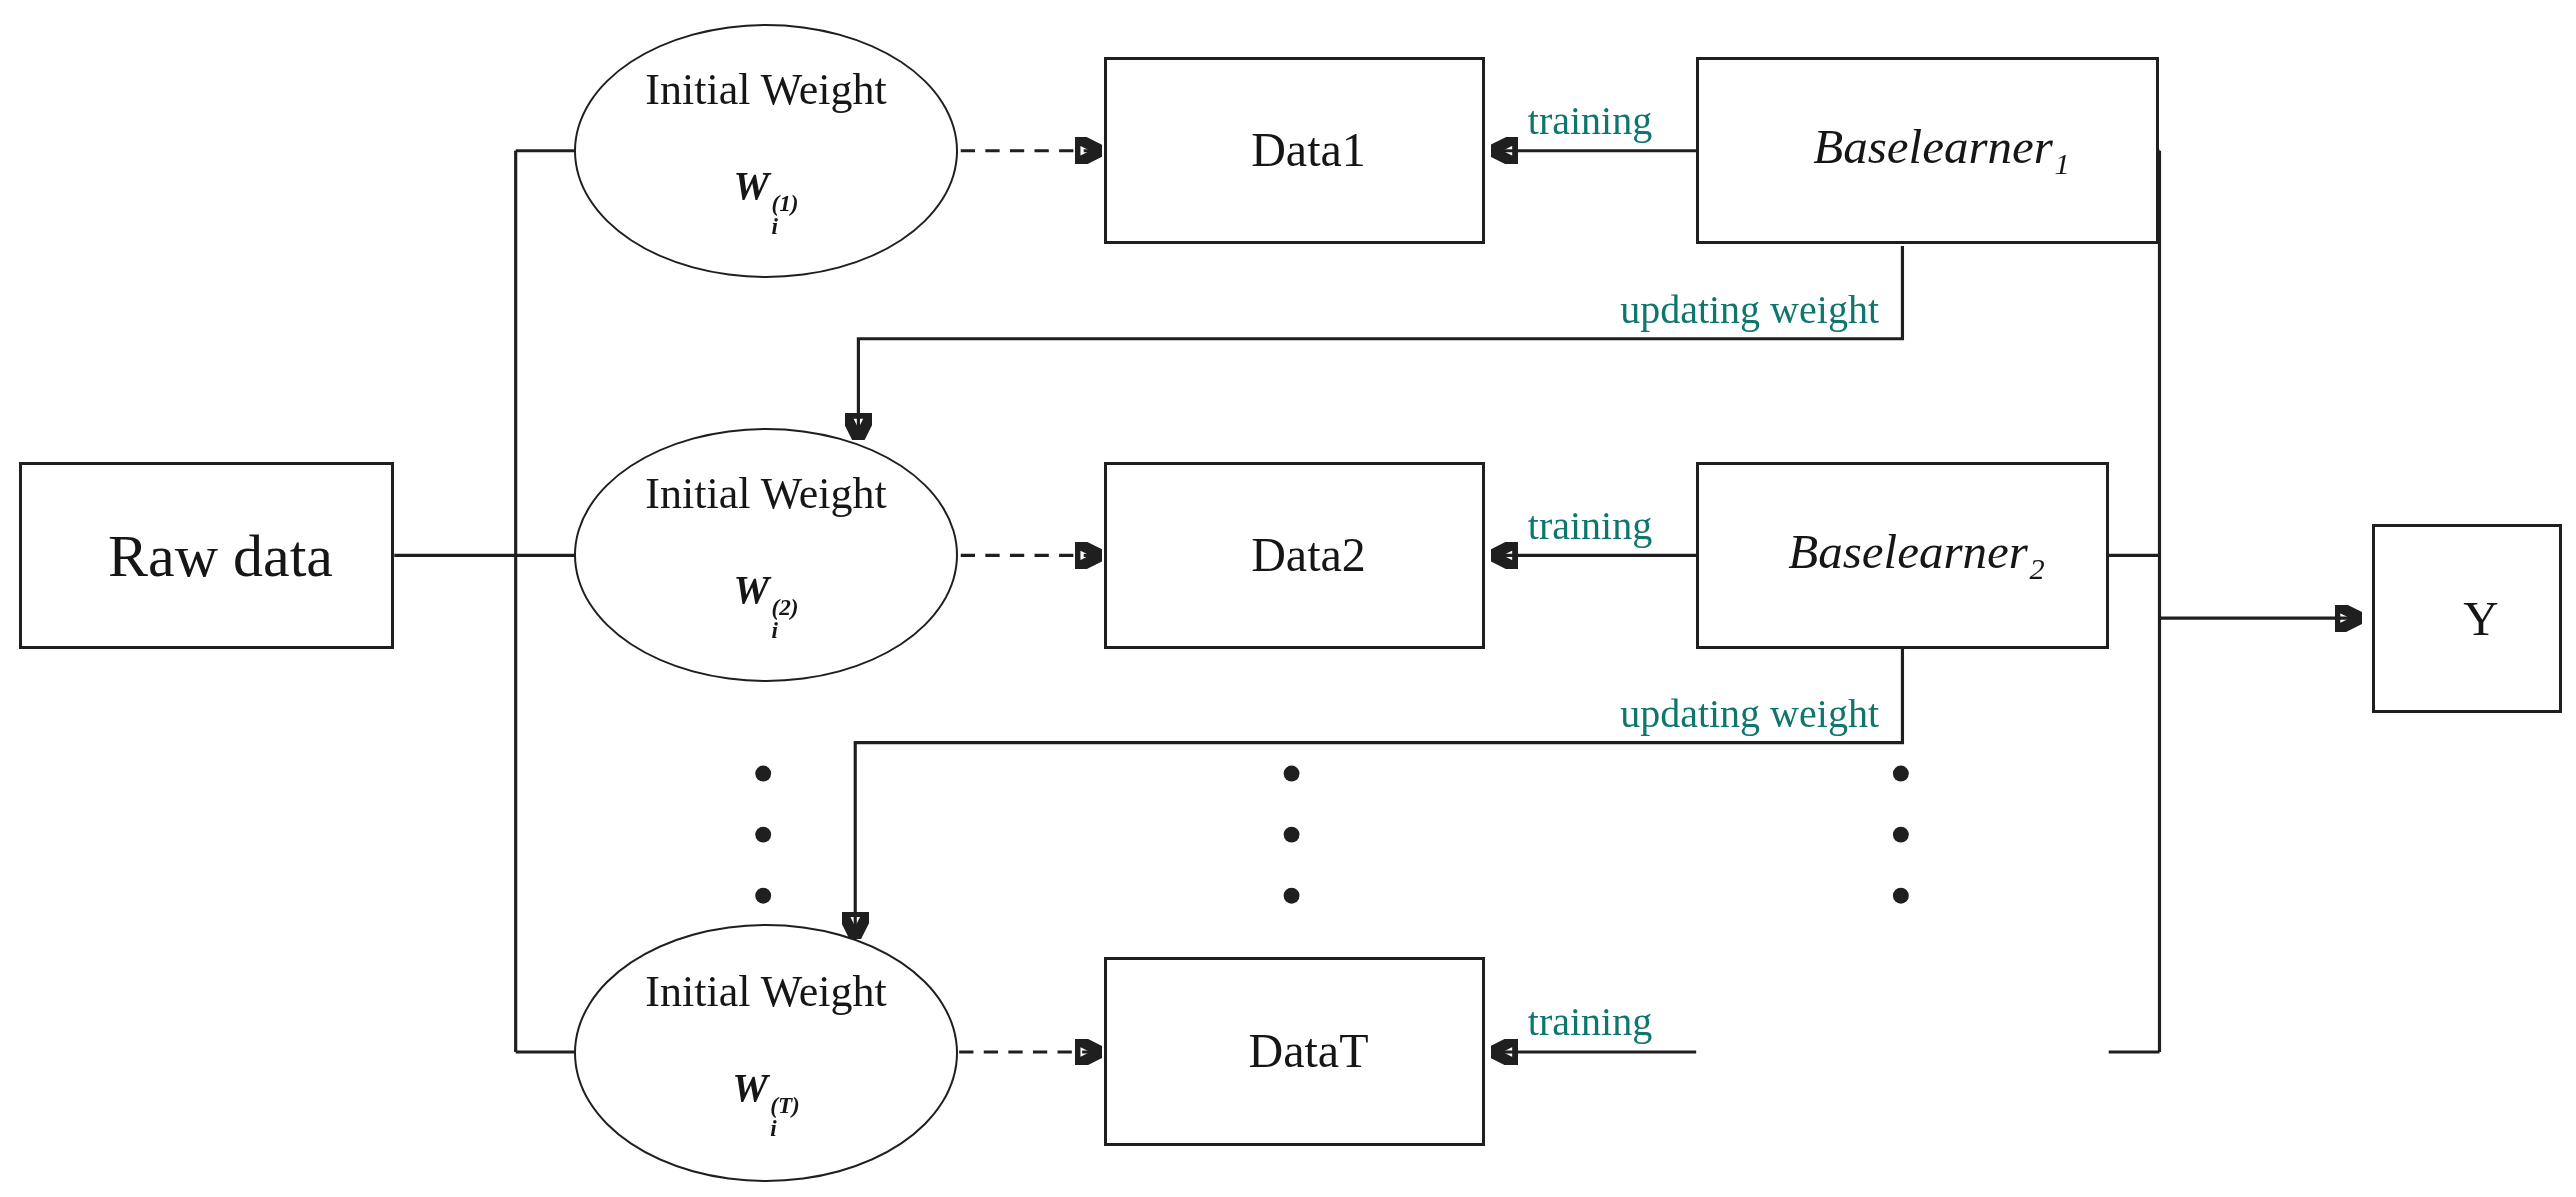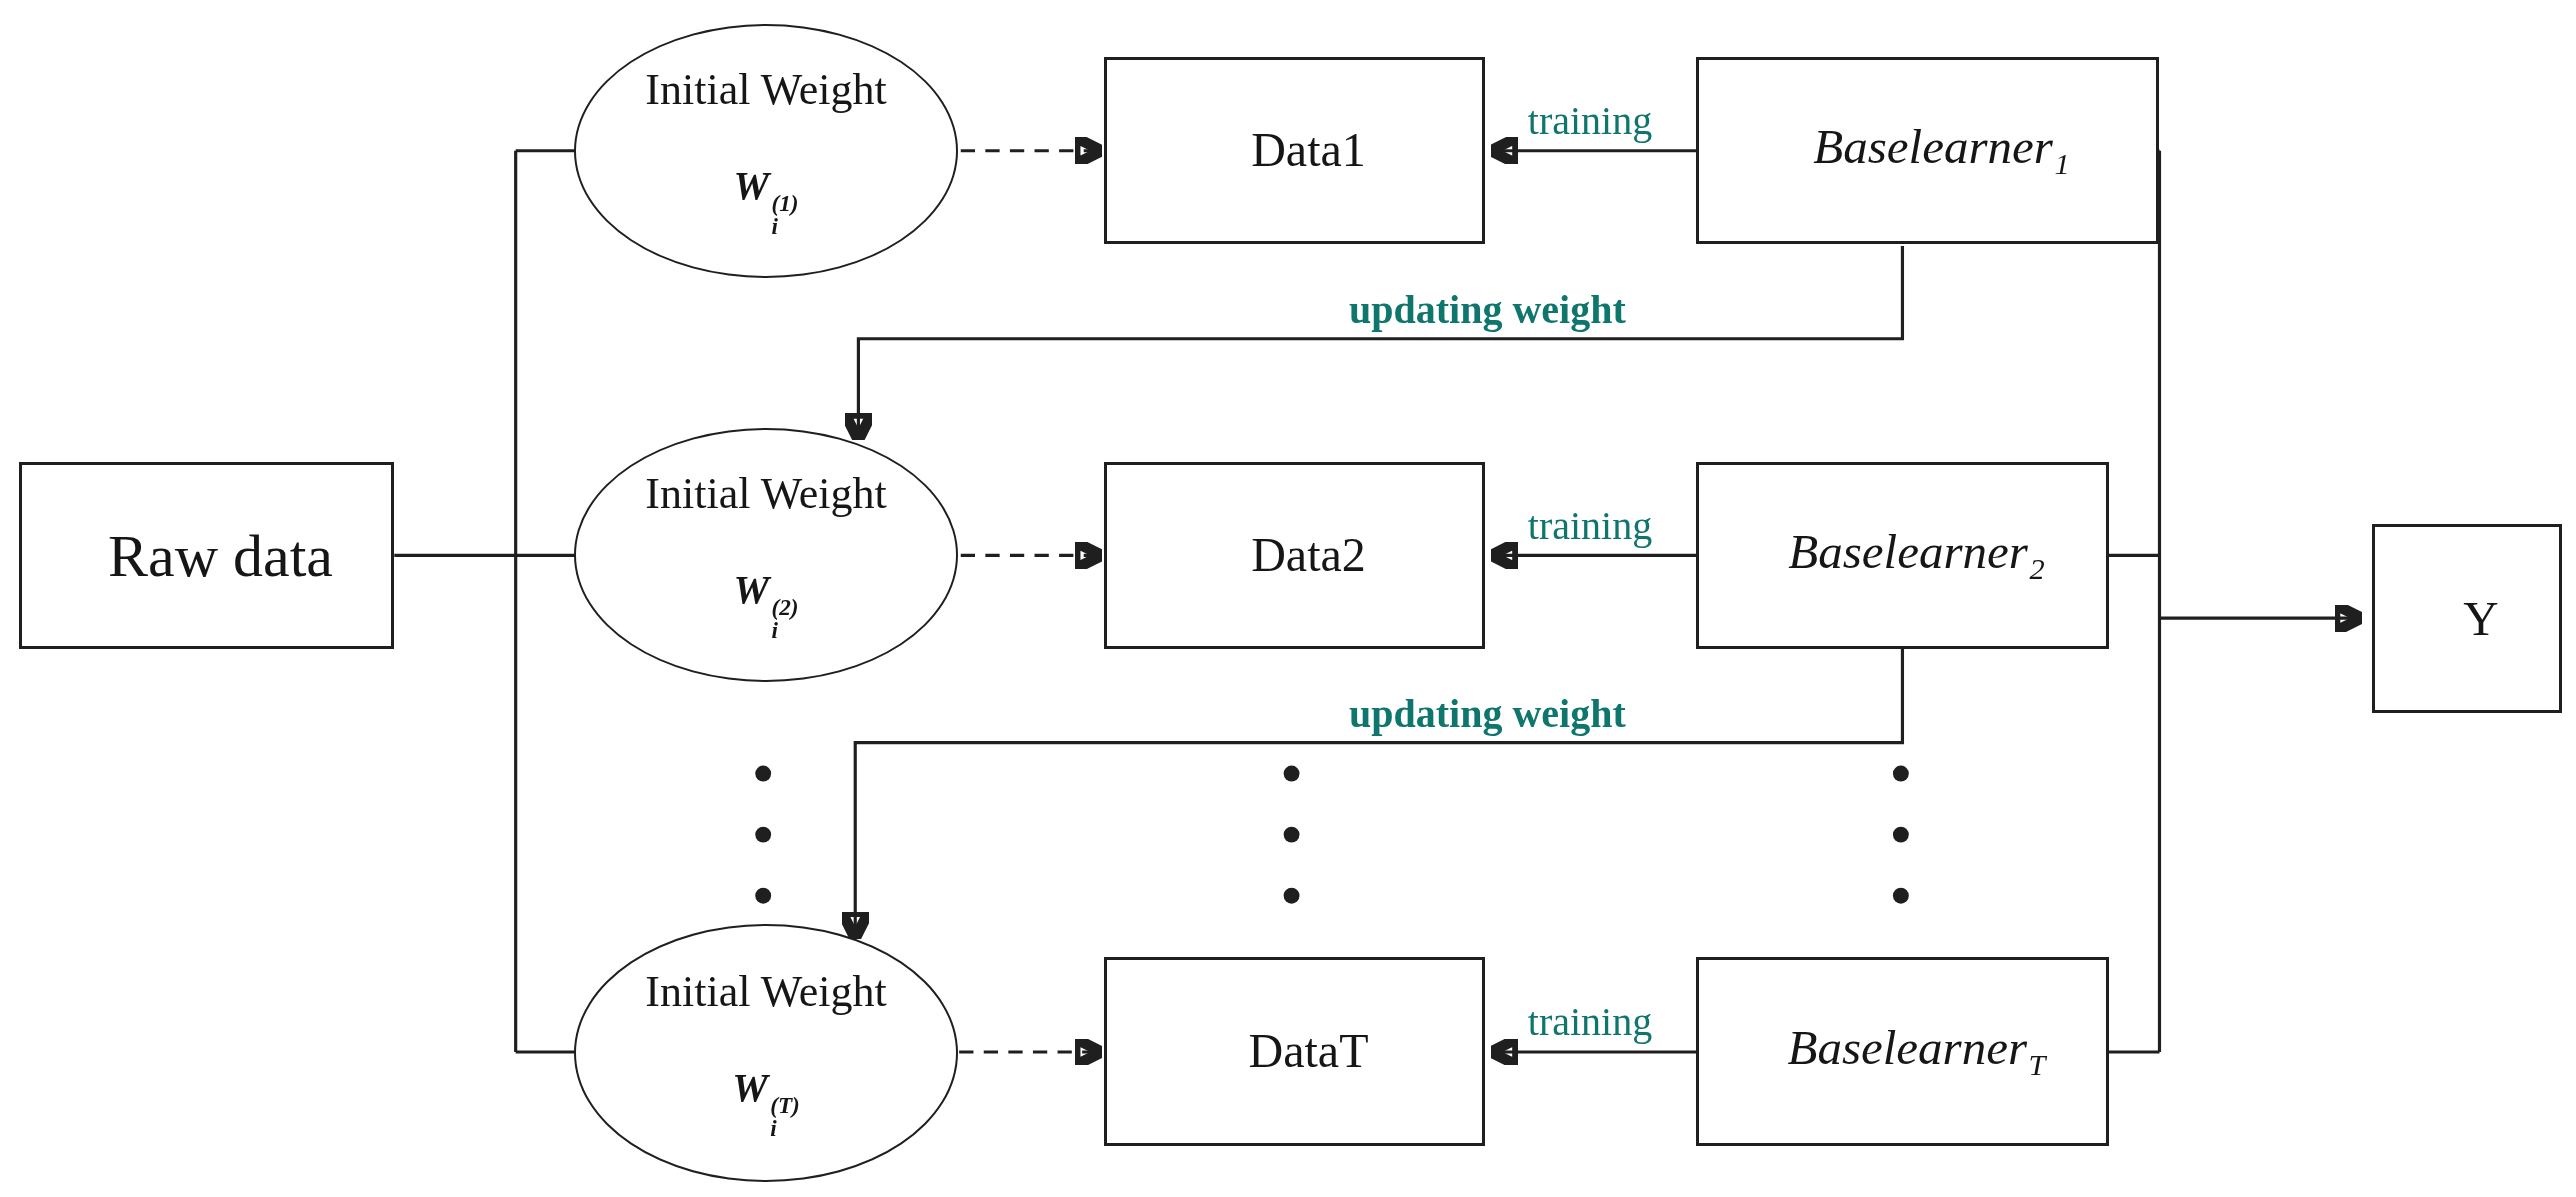--- a/index.html
+++ b/index.html
@@ -40,21 +40,21 @@
   .supsub .sub{margin-top:1.6px;}
   .learner-label{font-size:49px;font-style:italic;line-height:1.1;}
   .learner-sub{font-size:0.62em;font-style:italic;vertical-align:-0.35em;margin-left:1.6px;}
   .ylabel{font-size:49px;}
 
   .edge-label{
     position:absolute;font-size:40px;line-height:1.05;color:#0f766e;
     white-space:nowrap;
   }
   .edge-label.training{width:198px;text-align:center;}
-  .edge-label.updating{width:530px;text-align:left;font-weight:bold;}
+  .edge-label.updating{width:530px;text-align:right;}
 
   
   #raw-data{left:19px;top:462px;width:375px;height:187px;}
   #ellipse-1{left:574px;top:24px;width:384px;height:254px;}
   #ellipse-2{left:574px;top:428px;width:384px;height:254px;}
   #ellipse-3{left:574px;top:924px;width:384px;height:258px;}
   #data-1{left:1104px;top:57px;width:381px;height:187px;}
   #data-2{left:1104px;top:462px;width:381px;height:187px;}
   #data-3{left:1104px;top:957px;width:381px;height:189px;}
   #learner-1{left:1696px;top:57px;width:463px;height:187px;}
@@ -156,23 +156,20 @@
   <div class="node rect" id="data-3">
     <span class="node-label" style="font-size:48px">DataT</span>
   </div>
 
   <div class="node rect" id="learner-1">
     <span class="learner-label"><span>Baselearner</span><span class="learner-sub">1</span></span>
   </div>
   <div class="node rect" id="learner-2">
     <span class="learner-label"><span>Baselearner</span><span class="learner-sub">2</span></span>
   </div>
-  <div class="node rect" id="learner-3">
-    <span class="learner-label"><span>Baselearner</span><span class="learner-sub">T</span></span>
-  </div>
 
   <div class="node rect" id="output-y">
     <span class="ylabel">Y</span>
   </div>
 
   <div class="edge-label training" id="training-label-1">training</div>
   <div class="edge-label training" id="training-label-2">training</div>
   <div class="edge-label training" id="training-label-3">training</div>
   <div class="edge-label updating" id="updating-label-1">updating weight</div>
   <div class="edge-label updating" id="updating-label-2">updating weight</div>

